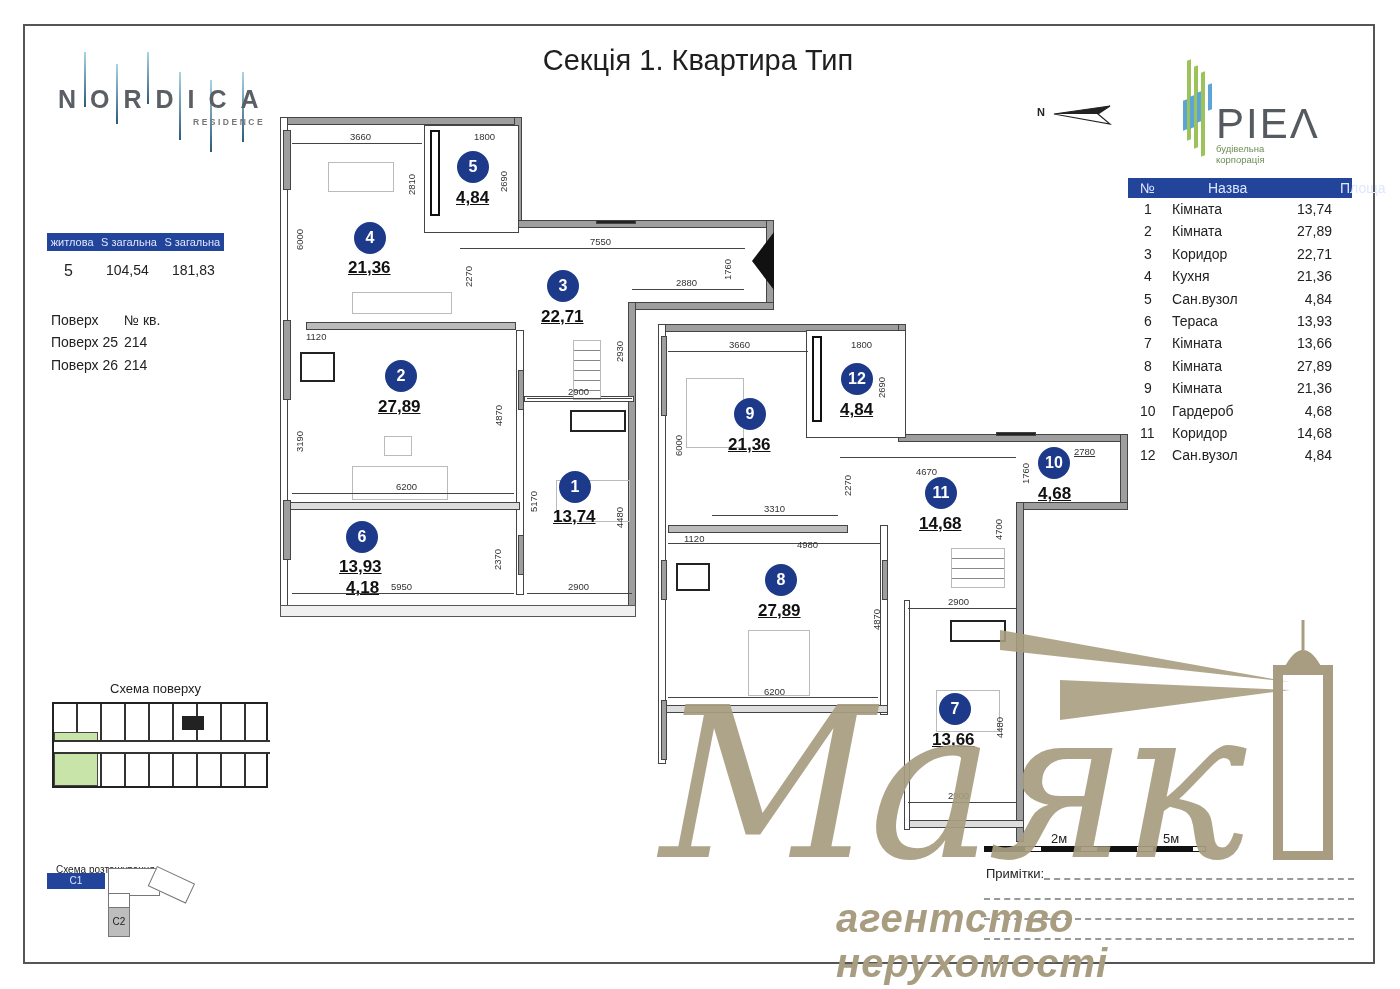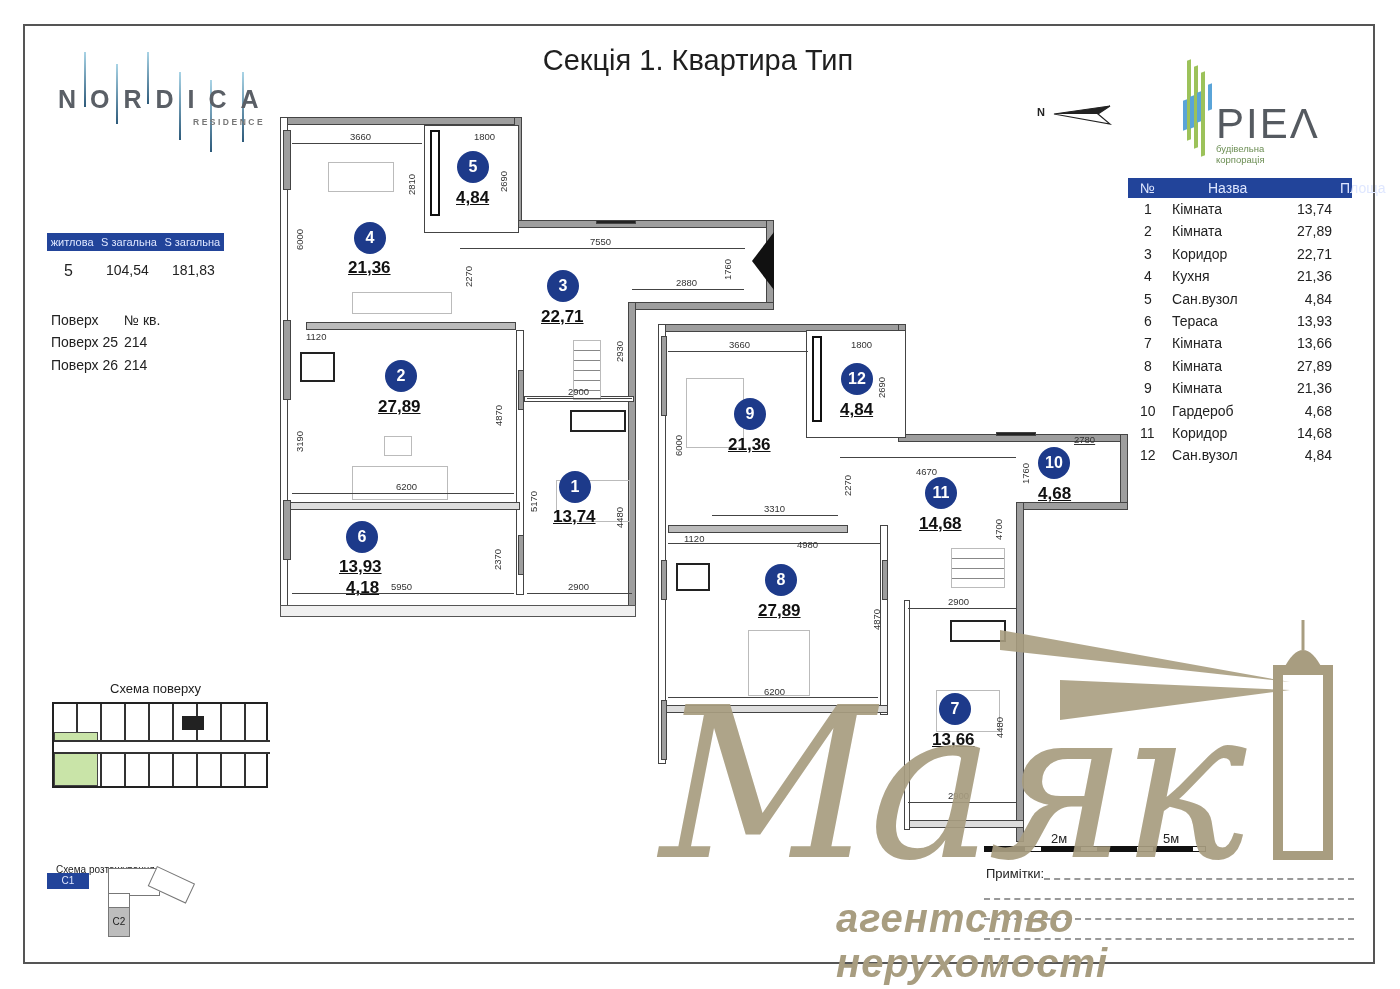--- a/index.html
+++ b/index.html
@@ -277,21 +277,21 @@
 <div class="dline" style="left:527px;top:593px;width:105px;"></div>
 <div class="dim" style="left:568px;top:581px;">2900</div>
 
 <div class="dline" style="left:668px;top:351px;width:140px;"></div>
 <div class="dim" style="left:729px;top:339px;">3660</div>
 <div class="dim" style="left:851px;top:339px;">1800</div>
 <div class="dimv" style="left:876px;top:398px;">2690</div>
 <div class="dimv" style="left:673px;top:456px;">6000</div>
 <div class="dline" style="left:840px;top:457px;width:176px;"></div>
 <div class="dim" style="left:916px;top:446px;margin-top:20px;">4670</div>
-<div class="dim" style="left:1074px;top:434px;text-decoration:underline;">2780</div>
+<div class="dim" style="left:1074px;top:446px;text-decoration:underline;">2780</div>
 <div class="dimv" style="left:1020px;top:484px;">1760</div>
 <div class="dimv" style="left:842px;top:496px;">2270</div>
 <div class="dline" style="left:712px;top:515px;width:126px;"></div>
 <div class="dim" style="left:764px;top:503px;">3310</div>
 <div class="dimv" style="left:993px;top:540px;">4700</div>
 <div class="dline" style="left:668px;top:543px;width:212px;"></div>
 <div class="dim" style="left:684px;top:533px;">1120</div>
 <div class="dim" style="left:797px;top:539px;">4980</div>
 <div class="dline" style="left:908px;top:608px;width:108px;"></div>
 <div class="dim" style="left:948px;top:596px;">2900</div>
@@ -303,21 +303,21 @@
 <div class="dim" style="left:948px;top:790px;">2900</div>
 
 <div class="abs" style="left:110px;top:681px;font-size:13px;">Схема поверху</div>
 <div class="abs" style="left:52px;top:702px;width:216px;height:86px;border:2px solid #222;box-sizing:border-box;background:repeating-linear-gradient(90deg,#fff 0 22px,#333 22px 24px);">
   <div class="abs" style="left:0;top:28px;width:44px;height:54px;background:#c9e4a8;border:1px solid #444;box-sizing:border-box;"></div>
   <div class="abs" style="left:0;top:36px;width:216px;height:10px;background:#fff;border-top:2px solid #333;border-bottom:2px solid #333;"></div>
   <div class="abs" style="left:128px;top:12px;width:22px;height:14px;background:#222;"></div>
 </div>
 
 <div class="abs" style="left:56px;top:864px;font-size:10px;text-align:right;">Схема розташування</div>
-<div class="abs" style="left:47px;top:873px;width:42px;height:16px;background:#22449a;color:#dfe7ff;font-size:10px;text-align:center;line-height:16px;">C1</div>
+<div class="abs" style="left:47px;top:873px;width:58px;height:16px;background:#22449a;color:#dfe7ff;font-size:10px;text-align:center;line-height:16px;">C1</div>
 <div class="abs">
   <div class="abs" style="left:108px;top:868px;width:50px;height:26px;border:1px solid #777;background:#fff;"></div>
   <div class="abs" style="left:157px;top:866px;width:40px;height:20px;border:1px solid #777;background:#fff;transform:rotate(25deg);transform-origin:left top;"></div>
   <div class="abs" style="left:108px;top:893px;width:20px;height:14px;border:1px solid #777;background:#fff;"></div>
   <div class="abs" style="left:108px;top:907px;width:20px;height:28px;border:1px solid #777;background:#bdbdbd;font-size:10px;text-align:center;line-height:28px;">C2</div>
 </div>
 
 <div class="abs" style="left:984px;top:846px;width:220px;height:4px;background:repeating-linear-gradient(90deg,#111 0 40px,#fff 40px 56px);border:1px solid #111;"></div>
 <div class="abs" style="left:1051px;top:831px;font-size:13px;">2м</div>
 <div class="abs" style="left:1163px;top:831px;font-size:13px;">5м</div>

